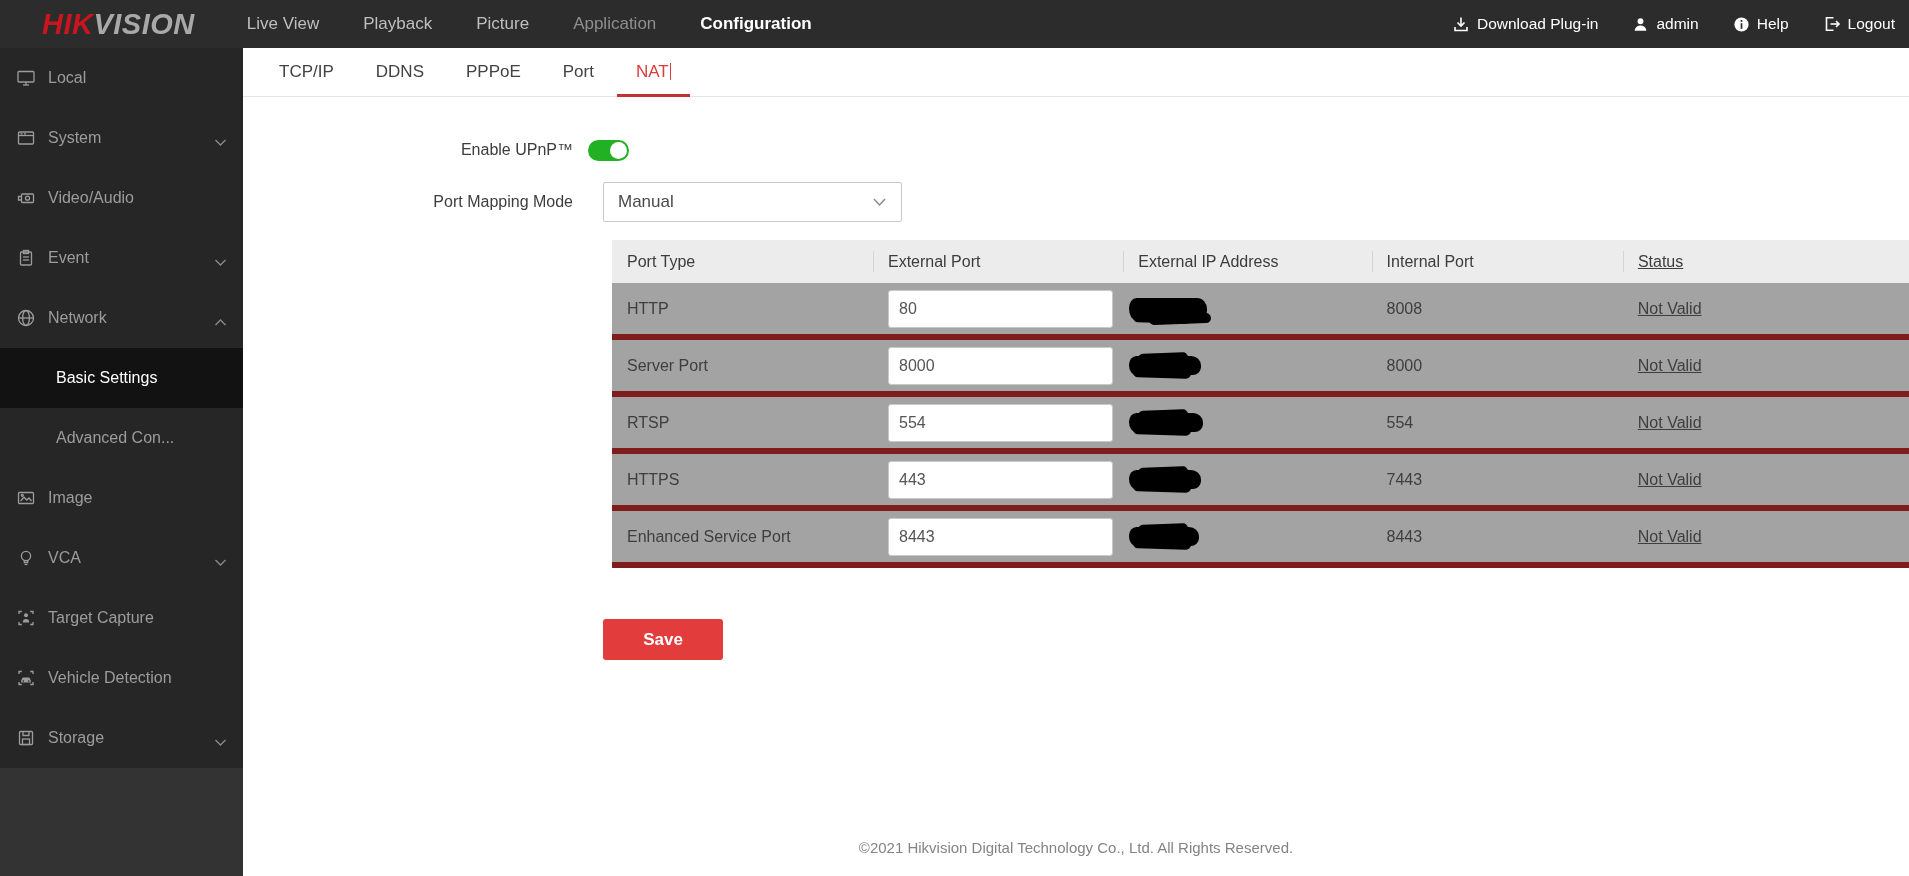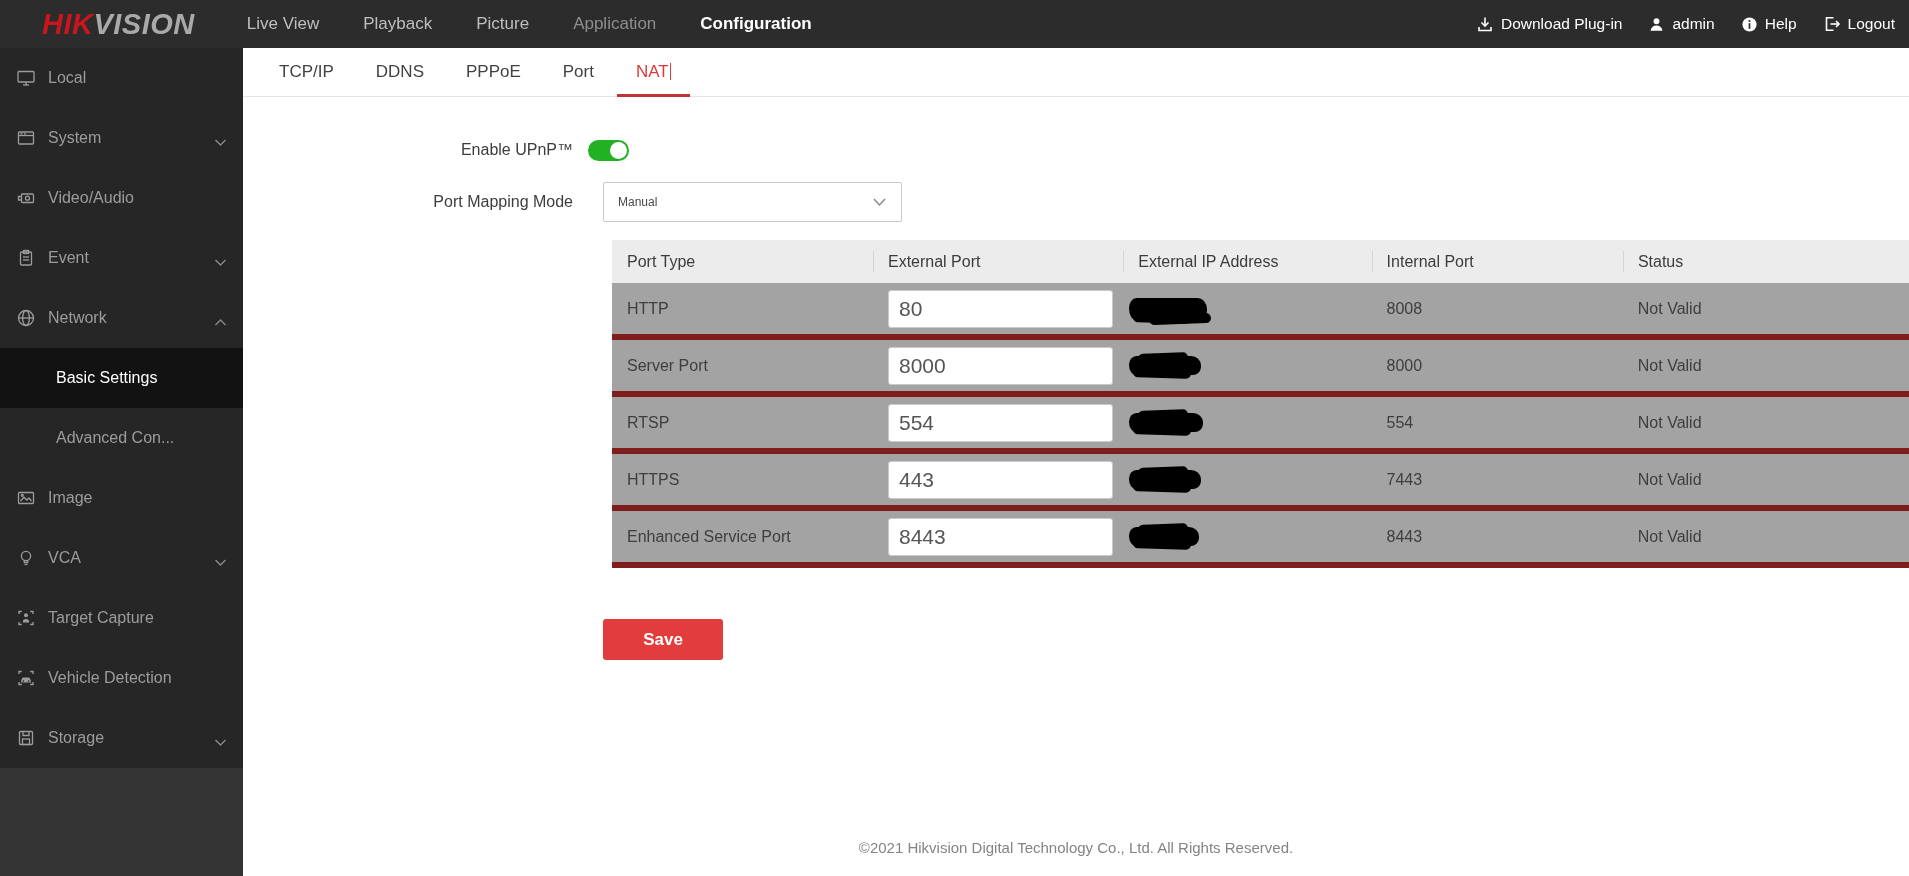--- a/index.html
+++ b/index.html
@@ -12,21 +12,21 @@
     background:#2c2c2c; display:flex; align-items:center; }
   .logo { margin-left:42px; font-size:29px; font-weight:bold; font-style:italic;
     letter-spacing:.5px; white-space:nowrap; }
   .logo .hik { color:#c9161e; }
   .logo .vision { color:#a9a9a9; }
   .main-nav { display:flex; margin-left:30px; }
   .main-nav .nav-item { padding:0 22px; font-size:17px; color:#bfbfbf;
     line-height:48px; cursor:pointer; white-space:nowrap; }
   .main-nav .nav-item.dim { color:#8e8e8e; }
   .main-nav .nav-item.active { color:#ffffff; font-weight:bold; }
-  .utilities { margin-left:auto; margin-right:14px; display:flex; align-items:center; gap:26px; }
+  .utilities { margin-left:auto; margin-right:14px; display:flex; align-items:center; gap:34px; }
   .util-item { display:flex; align-items:center; gap:7px; color:#ffffff;
     font-size:15.5px; cursor:pointer; white-space:nowrap; }
   .util-item svg { display:block; }
 
   
   #sidebar { position:absolute; left:0; top:48px; width:243px; height:828px; background:#333333; }
   #sidebar-menu { position:absolute; left:0; top:0; width:243px; height:720px; background:#262626; }
   .side-item { position:relative; height:60px; display:flex; align-items:center;
     cursor:pointer; }
   .side-item .s-icon { position:absolute; left:16px; width:20px; height:20px; }
@@ -52,36 +52,36 @@
   #upnp-row { top:137px; height:26px; }
   #mode-row { top:182px; height:40px; }
   .form-label { width:330px; text-align:right; font-size:16px; color:#3d3d3d; white-space:nowrap;padding-left:48px; }
   .toggle { margin-left:15px; width:41px; height:21px; border-radius:11px;
     background:#22b122; position:relative; cursor:pointer; }
   .toggle .knob { position:absolute; right:2px; top:2px; width:17px; height:17px;
     border-radius:50%; background:#fff; }
   .select { margin-left:30px; width:299px; height:40px; border:1px solid #c9c9c9;
     border-radius:2px; background:#fff; display:flex; align-items:center;
     padding:0 14px; cursor:pointer; }
-  .select .sel-text { font-size:12px; color:#4a4a4a; flex:1; }
+  .select .sel-text { font-size:17px; color:#4a4a4a; flex:1; }
 
   
   #port-table { position:absolute; left:612px; top:240px; width:1297px; font-size:16px; }
   .t-head { display:flex; height:43px; background:#ececec; align-items:center; }
   .t-head .th { position:relative; height:100%; display:flex; align-items:center;
     padding-left:15px; color:#3c3c3c; }
   .t-head .th + .th::before { content:""; position:absolute; left:0; top:11px;
     height:21px; width:1px; background:#d5d5d5; }
   .t-row { display:flex; height:57px; border-bottom:6px solid #7f1d1d;
     align-items:center; background:#a3a3a3; }
   .td { display:flex; align-items:center; height:100%; padding-left:15px; color:#3e3e3e; }
   .c1 { width:269px; } .c2 { width:258px; } .c3 { width:256px; padding-left:6px; }
-  .c4 { width:259px; } .c5 { width:295px; }
+  .c4 { width:259px; } .c5 { width:295px;text-decoration:underline; }
   .port-input { width:225px; height:38px; border:1px solid #c9c9c9; border-radius:3px;
-    padding:0 10px; font-size:21px; color:#555; font-family:"Liberation Sans",sans-serif;
+    padding:0 10px; font-size:16px; color:#555; font-family:"Liberation Sans",sans-serif;
     outline:none; background:#fff; }
   .blob { position:relative; width:72px; height:19px; background:#000;
     border-radius:9px 12px 10px 8px / 55% 60% 50% 65%; }
   .blob::before { content:""; position:absolute; left:4px; bottom:-3px; width:58px;
     height:10px; background:#000; border-radius:6px; transform:rotate(1.6deg); }
   .blob::after { content:""; position:absolute; left:9px; top:-3px; width:50px;
     height:10px; background:#000; border-radius:6px; transform:rotate(-2deg); }
   .t-row:nth-child(2) .blob { width:78px; height:22px; }
   .t-row:nth-child(2) .blob::after { width:62px; right:-4px; left:auto; top:auto; bottom:-4px; }
   .t-row:nth-child(4) .blob { width:74px; }

